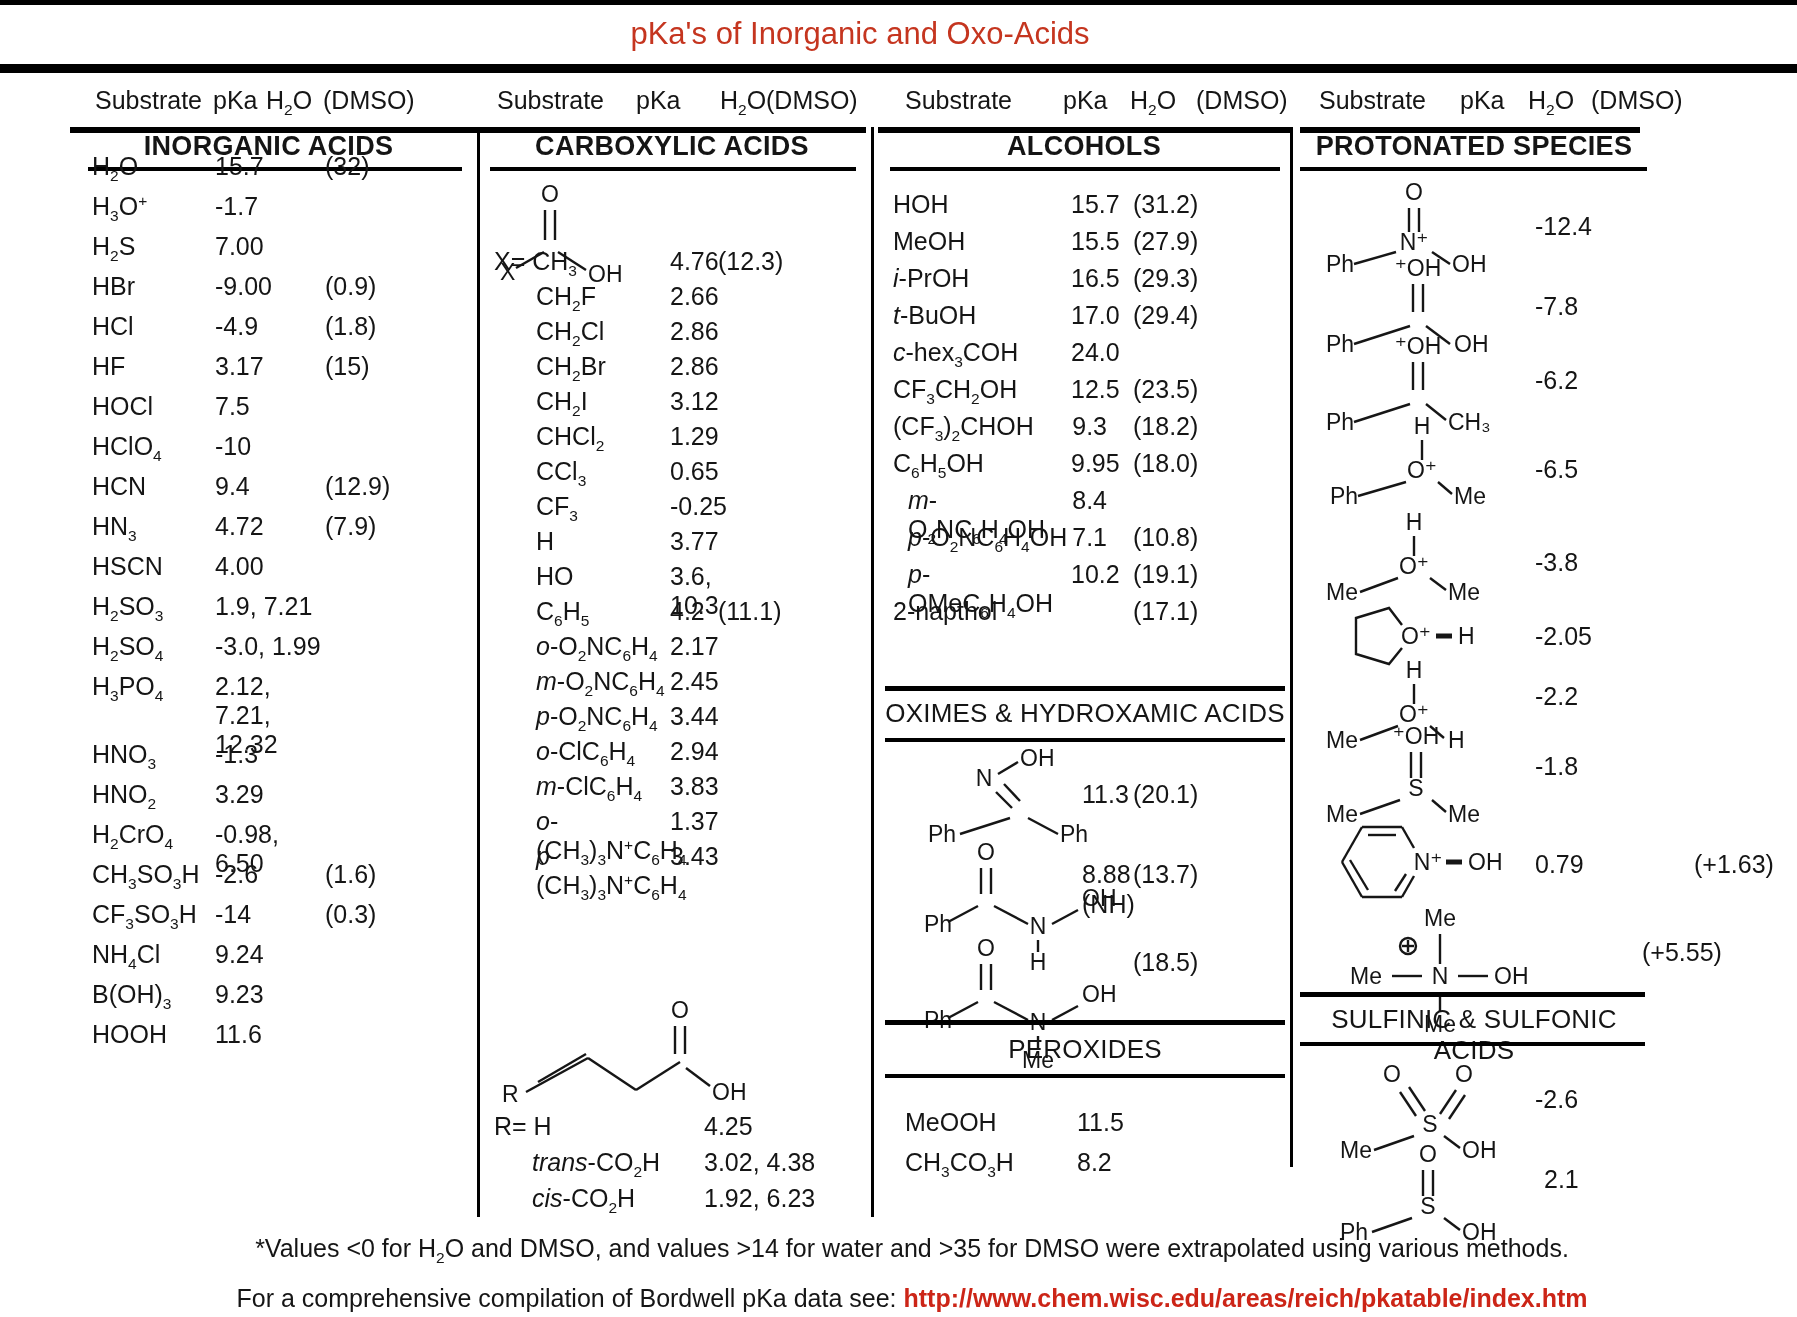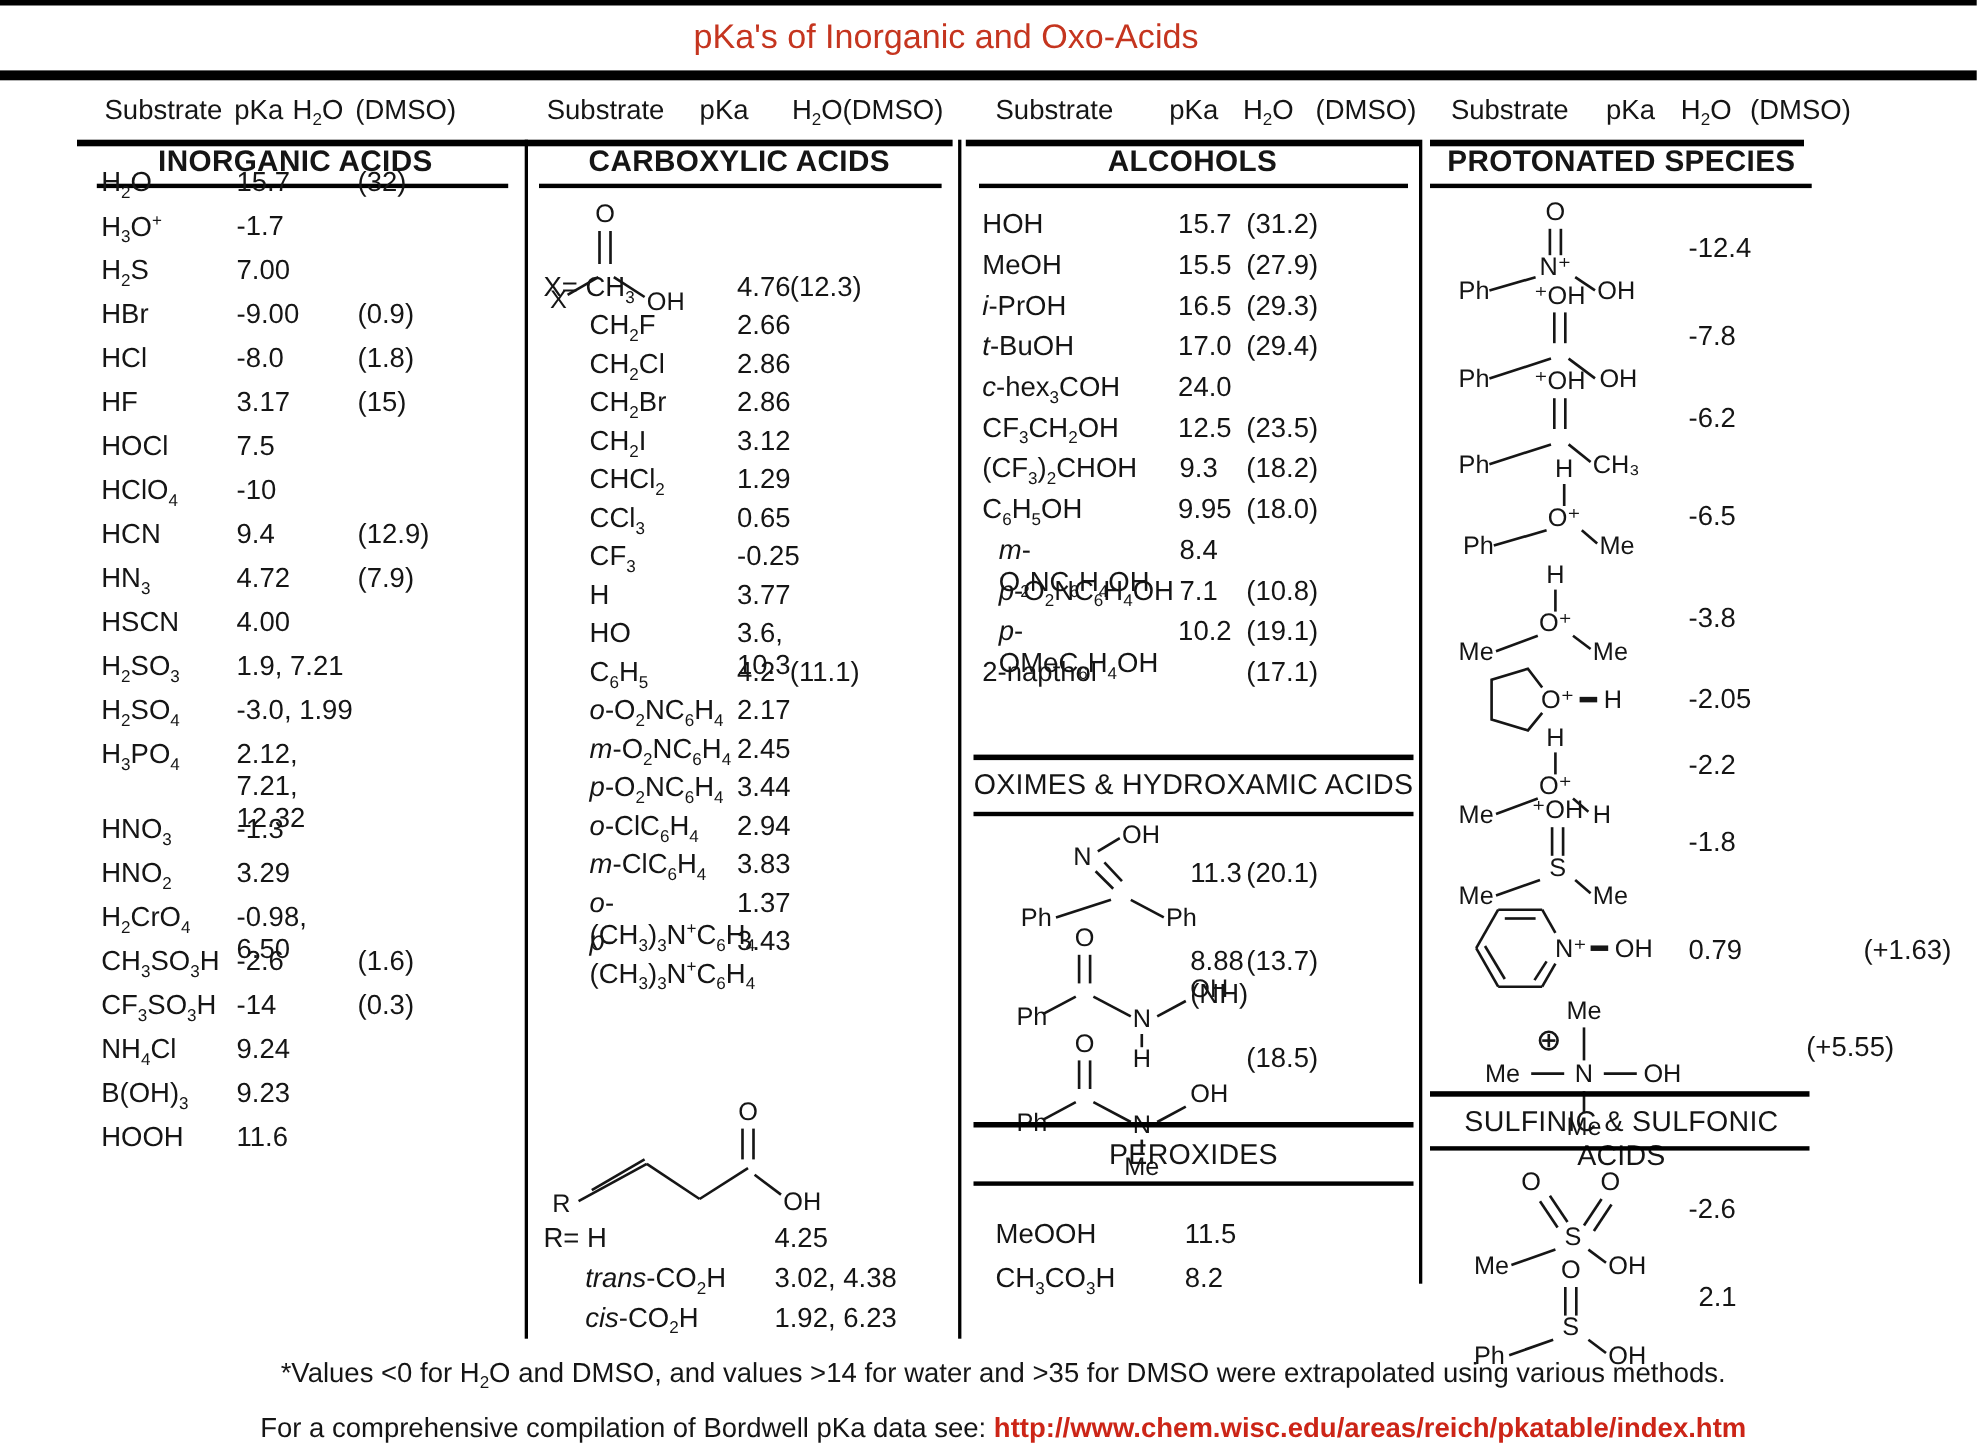--- a/index.html
+++ b/index.html
@@ -94,21 +94,21 @@
       <span class="pka">7.00</span>
       <span class="dmso"></span>
     </div>
     <div class="row">
       <span class="chem">HBr</span>
       <span class="pka">-9.00</span>
       <span class="dmso">(0.9)</span>
     </div>
     <div class="row">
       <span class="chem">HCl</span>
-      <span class="pka">-8.0</span>
+      <span class="pka">-4.9</span>
       <span class="dmso">(1.8)</span>
     </div>
     <div class="row">
       <span class="chem">HF</span>
       <span class="pka">3.17</span>
       <span class="dmso">(15)</span>
     </div>
     <div class="row">
       <span class="chem">HOCl</span>
       <span class="pka">7.5</span>

